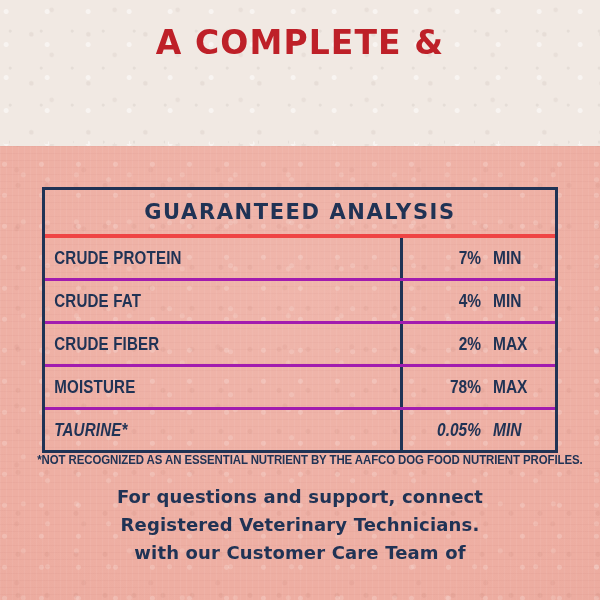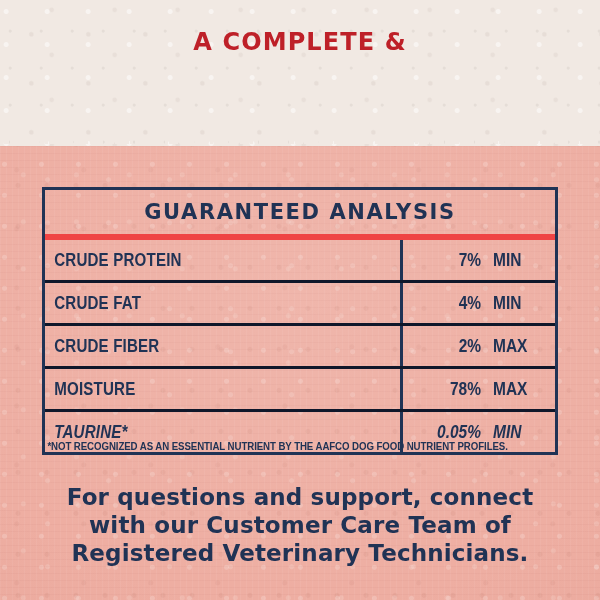--- a/index.html
+++ b/index.html
@@ -85,21 +85,21 @@
   
   #headline {
     position: absolute;
     left: 0;
     top: 27px;
     width: 600px;
     text-align: center;
     color: #BE2028;
     font-family: "DejaVu Sans", sans-serif;
     font-weight: bold;
-    font-size: 24px;
+    font-size: 33px;
     line-height: 31px;
     letter-spacing: 1.1px;
     text-transform: uppercase;
   }
   #headline .hl {
     display: block;
     white-space: nowrap;
   }
 
   
@@ -110,31 +110,31 @@
     width: 516px;
     box-sizing: border-box;
     border: 3px solid #203355;
     color: #203355;
   }
   #ga-header {
     height: 44px;
     display: flex;
     align-items: center;
     justify-content: center;
-    border-bottom: 6px solid #ef4444;
+    border-bottom: 4px solid #ef4444;
     font-family: "DejaVu Sans", sans-serif;
     font-weight: bold;
     font-size: 21px;
     letter-spacing: 1.6px;
     text-transform: uppercase;
   }
   .ga-row {
     display: flex;
     height: 40px;
-    border-bottom: 3px solid #0f172a;
+    border-bottom: 3px solid #a21caf;
   }
   .ga-row.last {
     border-bottom: none;
     font-style: italic;
   }
   .ga-name {
     flex: 0 0 355px;
     display: flex;
     align-items: center;
     padding-left: 11px;
@@ -169,47 +169,47 @@
     padding-left: 14px;
     transform: scaleX(.86);
     transform-origin: left center;
     white-space: nowrap;
   }
 
   
   #footnote {
     position: absolute;
     left: 0;
-    top: 440px;
+    top: 452px;
     width: 555px;
     text-align: center;
     color: #203355;
     font-family: "Liberation Sans Narrow", "Liberation Sans", sans-serif;
     font-weight: bold;
-    font-size: 11px;
+    font-size: 13px;
     letter-spacing: -.1px;
     text-transform: uppercase;
     white-space: nowrap;
   }
   #footnote span {
     display: inline-block;
     transform: scaleX(.88);
   }
 
   
   #closing {
     position: absolute;
     left: 0;
     top: 483px;
     width: 600px;
     text-align: center;
     color: #203355;
     font-family: "DejaVu Sans", sans-serif;
     font-weight: bold;
-    font-size: 23px;
+    font-size: 18px;
     line-height: 28px;
     letter-spacing: .15px;
   }
   #closing .cl {
     display: block;
     white-space: nowrap;
   }
 </style>
 </head>
 <body>
@@ -274,17 +274,17 @@
     </div>
 
   </div>
 
   <div id="footnote">
     <span>*NOT RECOGNIZED AS AN ESSENTIAL NUTRIENT BY THE AAFCO DOG FOOD NUTRIENT PROFILES.</span>
   </div>
 
   <div id="closing">
     <span class="cl">For questions and support, connect</span>
+    <span class="cl">Registered Veterinary Technicians.</span>
     <span class="cl">with our Customer Care Team of</span>
-    <span class="cl">Registered Veterinary Technicians.</span>
   </div>
 
 </div>
 
 </body></html>

